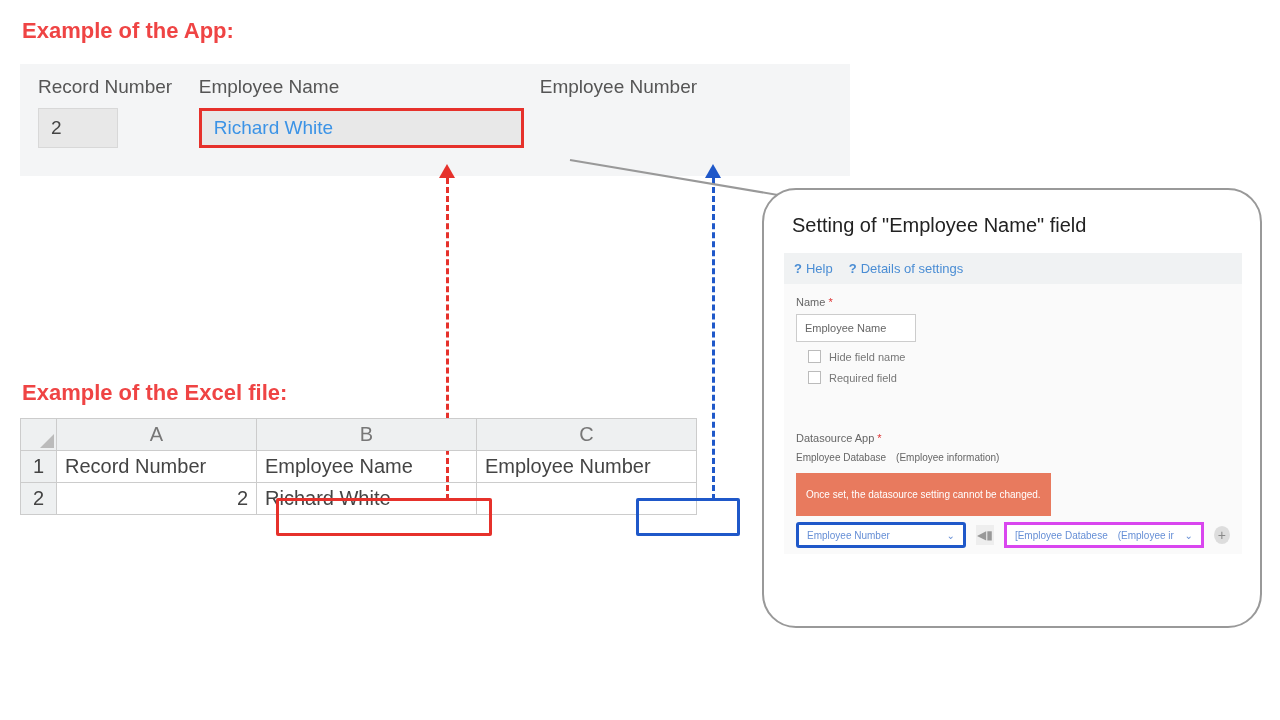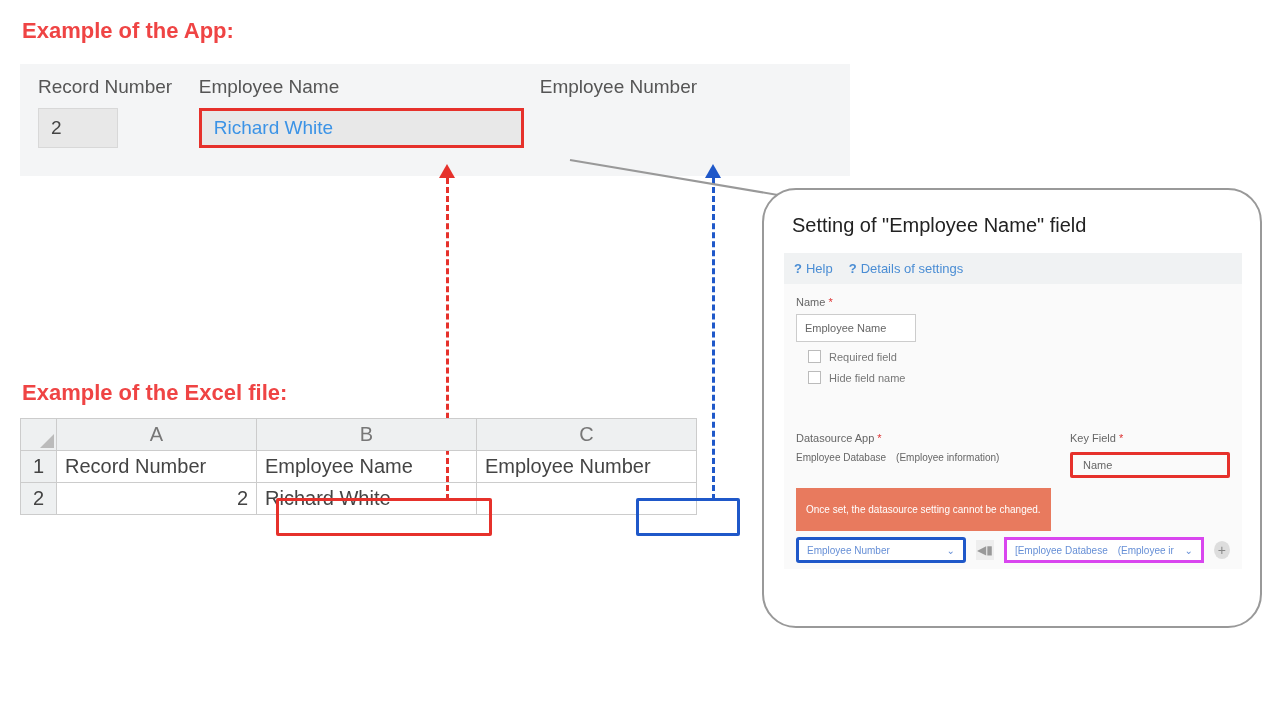--- a/index.html
+++ b/index.html
@@ -299,35 +299,31 @@
       <span><span class="help-q">?</span><span>Help</span></span>
       <span><span class="help-q">?</span><span>Details of settings</span></span>
     </div>
 
     <div class="form-pad">
       <div class="flabel"><span>Name</span> <span class="req">*</span></div>
       <div class="tinput nm">Employee Name</div>
 
       <div class="chkrow">
         <div class="chkbox"></div>
-        <span>Required field</span>
+        <span>Hide field name</span>
       </div>
       <div class="chkrow">
         <div class="chkbox"></div>
-        <span>Hide field name</span>
+        <span>Required field</span>
       </div>
 
       <div class="two-col">
         <div style="flex:1;">
           <div class="dslabel"><span>Datasource App</span> <span class="req">*</span></div>
           <div class="dsval">Employee Database (Employee information)</div>
-        </div>
-        <div>
-          <div class="dslabel"><span>Key Field</span> <span class="req">*</span></div>
-          <div class="keyfield-box">Name</div>
         </div>
       </div>
 
       <div class="warn-strip">Once set, the datasource setting cannot be changed.</div>
 
       <div class="fm-row">
         <div class="dropdown dd-mapleft">
           <span>Employee Number</span>
           <span class="chev">⌄</span>
         </div>

